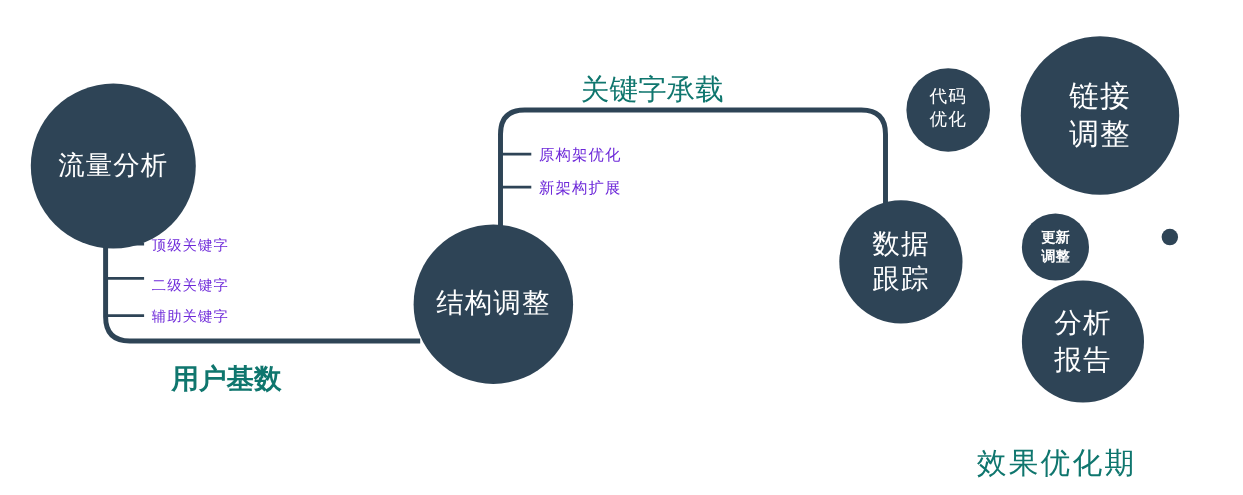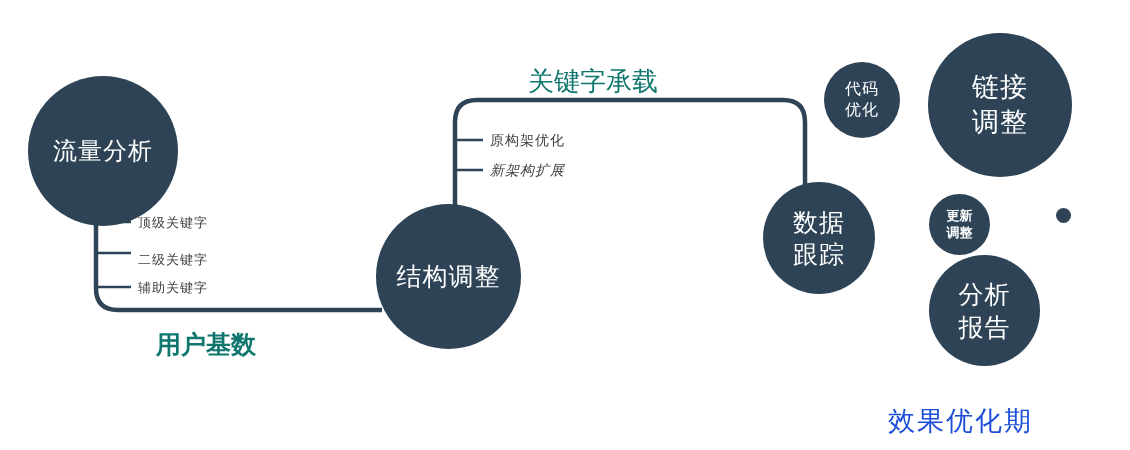--- a/index.html
+++ b/index.html
@@ -24,27 +24,27 @@
     letter-spacing:1px;
   }
   .circle .ln{display:block;}
   .edge-label{
     position:absolute;
     color:#0f766e;
     white-space:nowrap;
   }
   .branch-label{
     position:absolute;
-    color:#404040;
+    color:#6d28d9;
     white-space:nowrap;
     letter-spacing:1px;
   }
   .caption{
     position:absolute;
-    color:#1d4ed8;
+    color:#0f766e;
     white-space:nowrap;
     letter-spacing:2px;
   }
   svg.wires{position:absolute;left:0;top:0;pointer-events:none;}
 </style>
 </head>
 <body>
 
 <div class="canvas">
 
@@ -96,17 +96,17 @@
 
   <div class="edge-label" style="left:156px;top:328px;font-size:25px;font-weight:600;">用户基数</div>
 
   <div class="edge-label" style="left:528px;top:64px;font-size:26px;font-weight:500;">关键字承载</div>
 
   <div class="branch-label" style="left:138px;top:214px;font-size:13px;text-align:center;">顶级关键字</div>
   <div class="branch-label" style="left:138px;top:251px;font-size:13px;">二级关键字</div>
   <div class="branch-label" style="left:138px;top:279px;font-size:13px;">辅助关键字</div>
 
   <div class="branch-label" style="left:490px;top:132px;font-size:14px;">原构架优化</div>
-  <div class="branch-label" style="left:490px;top:162px;font-size:14px;font-style:italic;">新架构扩展</div>
+  <div class="branch-label" style="left:490px;top:162px;font-size:14px;">新架构扩展</div>
 
   <div class="caption" style="left:888px;top:403px;font-size:27px;">效果优化期</div>
 
 </div>
 
 </body></html>

